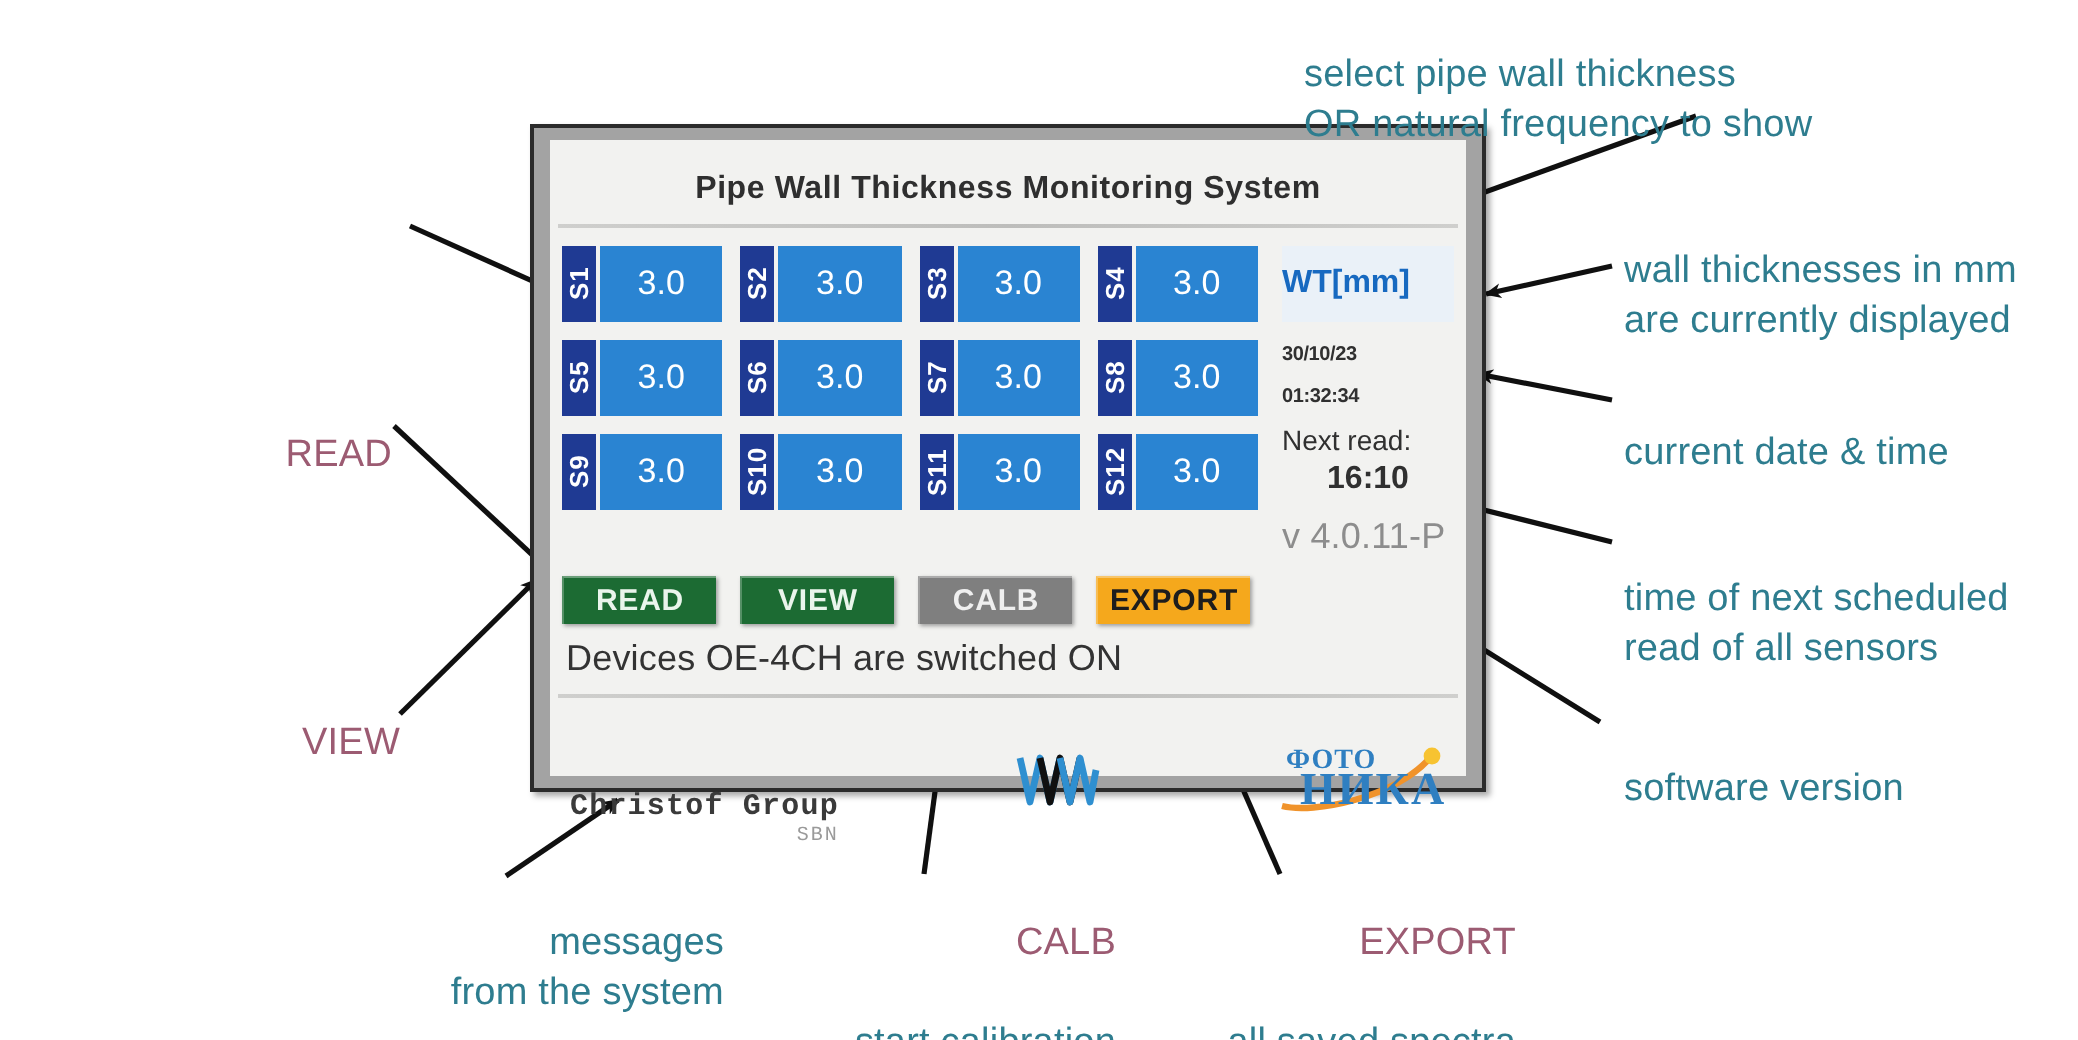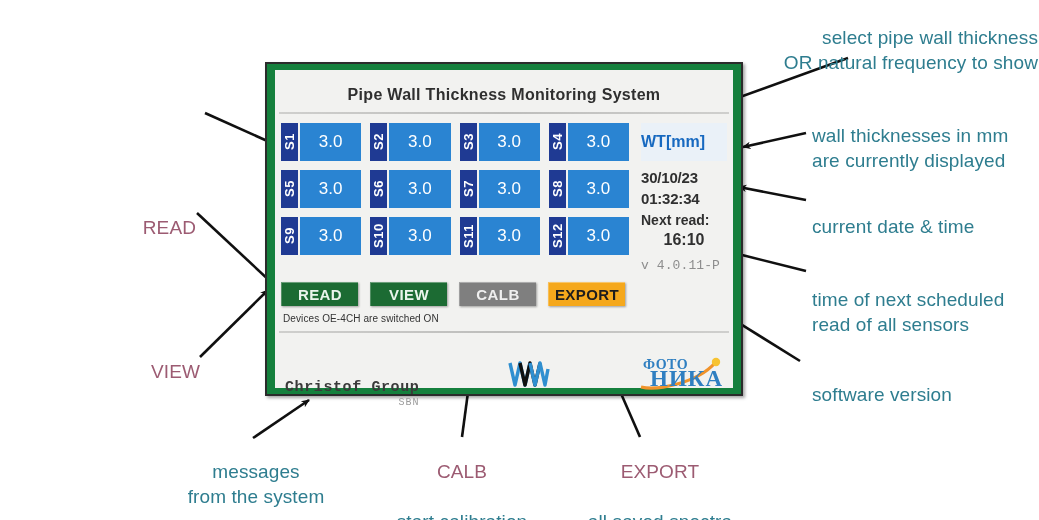--- a/index.html
+++ b/index.html
@@ -24,38 +24,38 @@
     line-height: 25px;
     white-space: pre-line;
     letter-spacing: .1px;
   }
   .anno .hl {
     color: #9c5b72;
     display: block;
   }
   .anno.right-al { text-align: right; }
   .anno.left-al  { text-align: left; }
-  .anno.center-al{ text-align: center; }
+  .anno.center-al{ text-align: right; }
 
   
   #leaders {
     position: absolute;
     left: 0; top: 0;
     width: 1039px; height: 520px;
     pointer-events: none;
   }
 
   
   #panel {
     position: absolute;
     left: 265px;
     top: 62px;
     width: 478px;
     height: 334px;
-    background: #15803d;
+    background: #a3a3a3;
     border: 2px solid #2b2b2b;
     box-sizing: border-box;
     box-shadow: 2px 2px 3px rgba(0,0,0,.35);
   }
   .panel-inner {
     position: absolute;
     left: 8px; top: 6px; right: 8px; bottom: 6px;
     background: #f2f2f0;
   }
   .panel-title {
@@ -125,46 +125,45 @@
     color: #1769c0;
     font-size: 16px;
     font-weight: bold;
     height: 38px;
     display: flex;
     align-items: center;
     background: #eaf1f8;
   }
   .info-date, .info-time {
     color: #303030;
-    font-size: 15px;
+    font-size: 10px;
     font-weight: bold;
     line-height: 21px;
     letter-spacing: -.2px;
   }
   .info-date { margin-top: 6px; }
   .info-nextlabel {
     color: #303030;
     font-size: 14px;
-    font-weight: bold;
+    font-weight: normal;
     line-height: 19px;
     margin-top: 2px;
   }
   .info-nexttime {
     color: #303030;
     font-size: 16px;
     font-weight: bold;
     text-align: center;
     line-height: 20px;
   }
   .info-version {
     color: #8d8d8d;
-    font-size: 13px;
+    font-size: 18px;
     margin-top: 8px;
     letter-spacing: .1px;
-    font-family: Liberation Mono, monospace;
   }
 
   
   .btn-row {
     display: flex;
     gap: 12px;
     padding: 9px 6px 0 6px;
   }
   .btn {
     width: 77px;
@@ -179,21 +178,21 @@
     border-left: 1px solid rgba(255,255,255,.25);
     box-shadow: 1px 1px 2px rgba(0,0,0,.35);
     box-sizing: border-box;
   }
   .btn-read, .btn-view { background: #1c6b33; color: #eaf5ec; }
   .btn-calb { background: #7f7f7f; color: #efefef; }
   .btn-export { background: #f5a81c; color: #1d1d1d; }
 
   .status-msg {
     padding: 7px 8px 0 8px;
-    font-size: 10px;
+    font-size: 18px;
     color: #333333;
     letter-spacing: .1px;
   }
 
   
   .footer-rule {
     height: 2px;
     margin: 7px 4px 0 4px;
     background: linear-gradient(to right,#cfcfcd,#bdbdbb,#cfcfcd);
   }
@@ -395,21 +394,21 @@
     <span class="hl">CALB</span>
     <span>start calibration</span>
   </div>
 
   <div class="anno center-al" style="left:562px; top:434px; width:196px;">
     <span class="hl">EXPORT</span>
     <span>all saved spectra
 to USB flash</span>
   </div>
 
-  <div class="anno left-al" style="left:652px; top:0px; width:386px;text-align:right;">
+  <div class="anno left-al" style="left:652px; top:0px; width:386px;">
     <span>select pipe wall thickness
 OR natural frequency to show</span>
   </div>
 
   <div class="anno left-al" style="left:812px; top:98px; width:228px;">
     <span>wall thicknesses in mm
 are currently displayed</span>
   </div>
 
   <div class="anno left-al" style="left:812px; top:189px; width:224px;">

